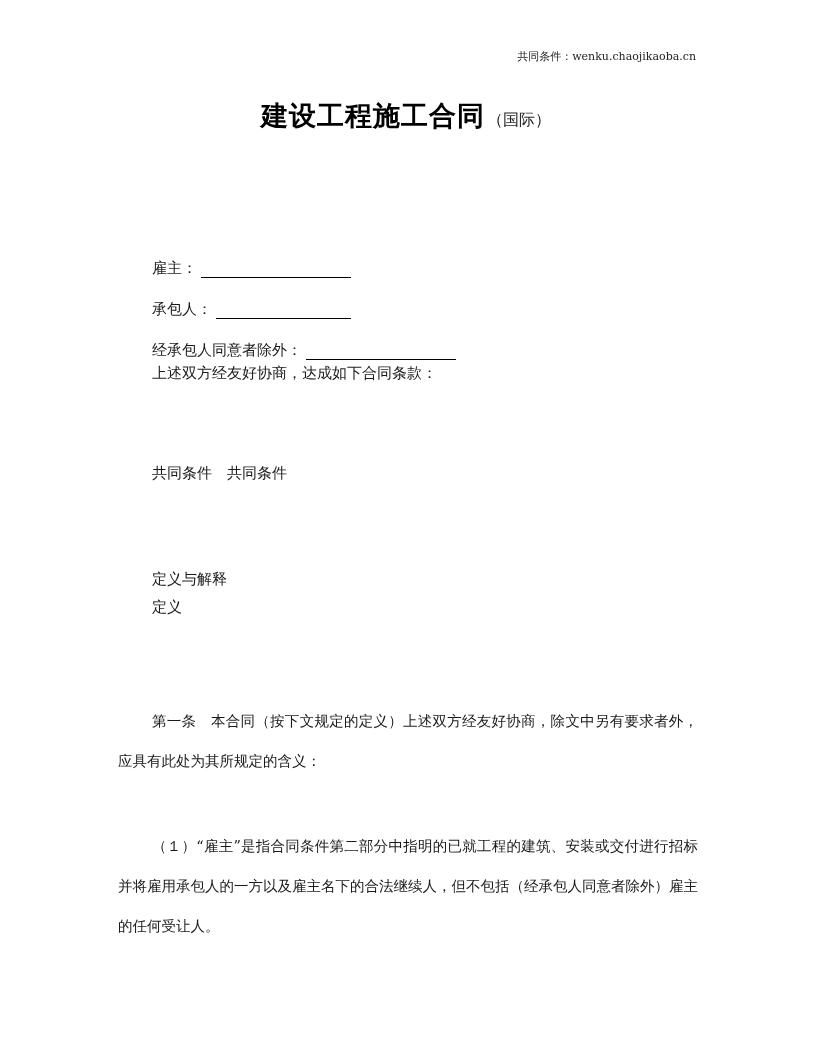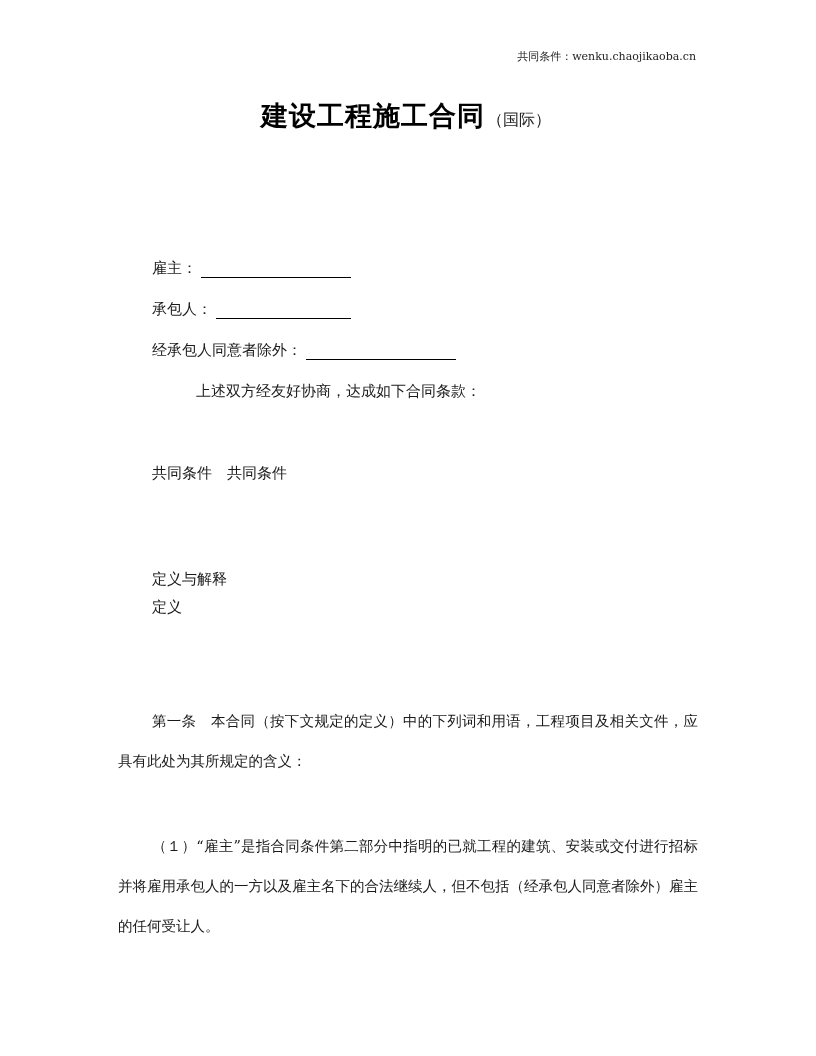--- a/index.html
+++ b/index.html
@@ -82,23 +82,23 @@
 </div>
 
 <div class="line" style="top:299px;">
   <span>承包人：</span><span class="blank" style="width:135px;"></span>
 </div>
 
 <div class="line" style="top:340px;">
   <span>经承包人同意者除外：</span><span class="blank" style="width:150px;"></span>
 </div>
 
-<div class="line" style="top:381px;margin-left:44px;">上述双方经友好协商，达成如下合同条款：</div>
+<div class="line" style="top:363px;">上述双方经友好协商，达成如下合同条款：</div>
 
 <div class="line" style="top:463px;">共同条件　共同条件</div>
 
 <div class="line" style="top:545px;margin-top:24px;">定义与解释</div>
 
 <div class="line" style="top:597px;">定义</div>
 
-<div class="para" style="top:701px;">第一条　本合同（按下文规定的定义）中的下列词和用语，工程项目及相关文件，应具有此处为其所规定的含义：</div>
+<div class="para" style="top:701px;">第一条　本合同（按下文规定的定义）上述双方经友好协商，除文中另有要求者外，应具有此处为其所规定的含义：</div>
 
 <div class="para" style="top:826px;">（１）“雇主”是指合同条件第二部分中指明的已就工程的建筑、安装或交付进行招标并将雇用承包人的一方以及雇主名下的合法继续人，但不包括（经承包人同意者除外）雇主的任何受让人。</div>
 
 </body></html>

